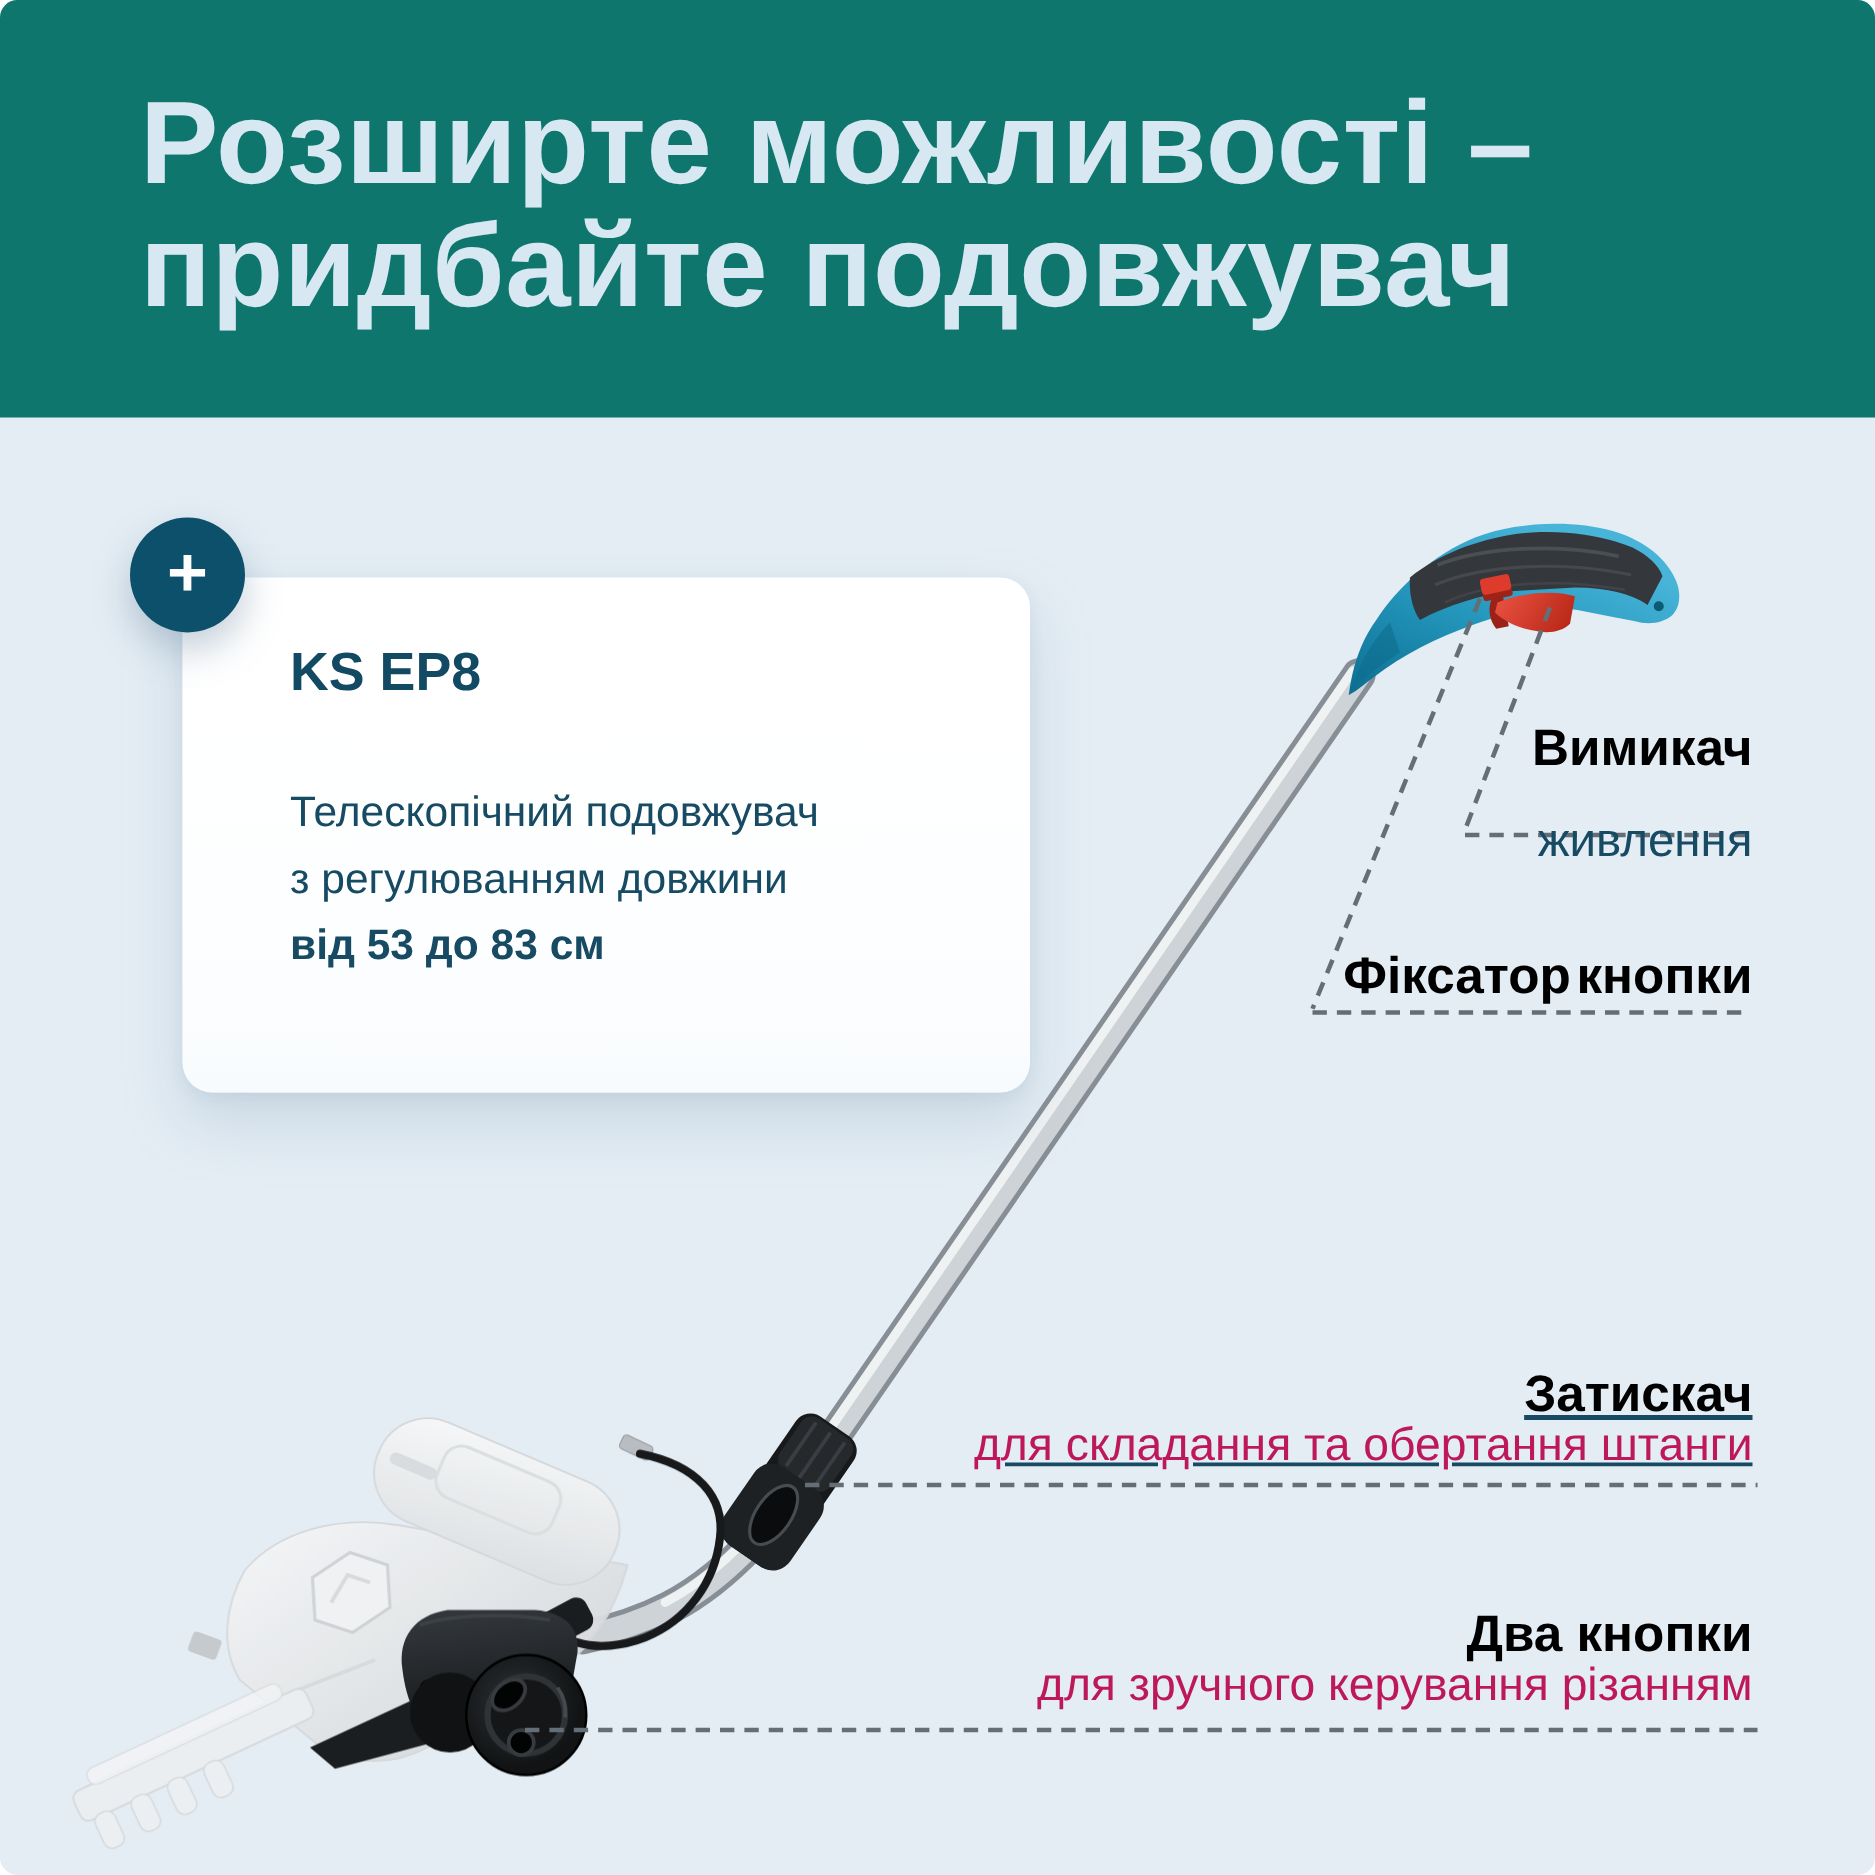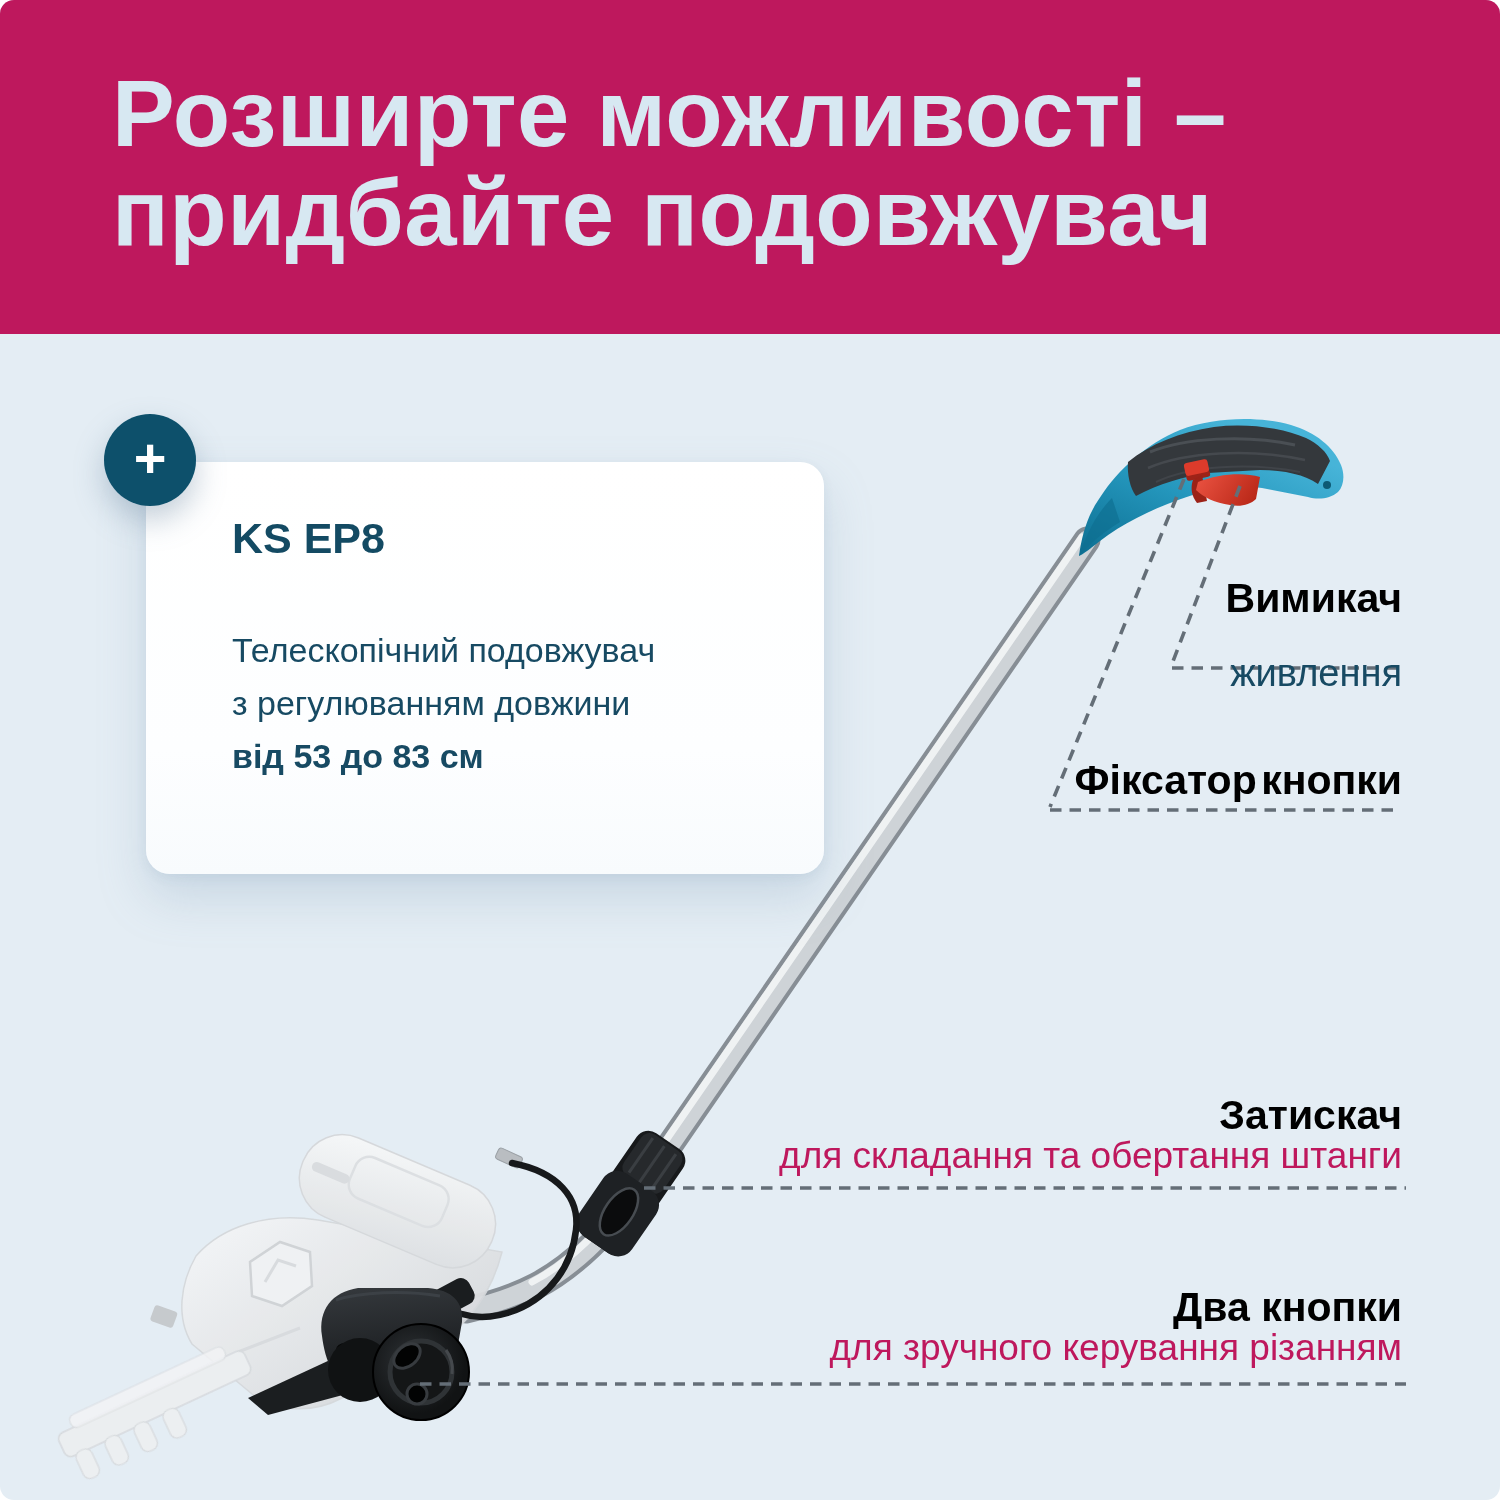--- a/index.html
+++ b/index.html
@@ -3,21 +3,21 @@
 <meta charset="utf-8">
 <style>
   html,body{margin:0;padding:0;background:#ffffff;}
   .canvas{
     position:relative;width:1500px;height:1500px;overflow:hidden;
     background:#e4edf4;border-radius:14px;
     font-family:"Liberation Sans","DejaVu Sans",sans-serif;
     color:#174a63;
   }
   
-  .header{position:absolute;left:0;top:0;width:1500px;height:334px;background:#be185d;}
+  .header{position:absolute;left:0;top:0;width:1500px;height:334px;background:#0f766e;}
   .header-text{position:absolute;left:112px;top:64px;font-weight:bold;color:#D7E8F2;
     font-size:94px;line-height:99px;letter-spacing:.5px;white-space:nowrap;}
   
   .badge{position:absolute;left:104px;top:414px;width:92px;height:92px;border-radius:50%;
     background:#0D506B;display:flex;align-items:center;justify-content:center;
     box-shadow:0 14px 30px rgba(100,130,155,.38);z-index:3;}
   .badge span{color:#fff;font-size:56px;font-weight:bold;line-height:1;margin-top:-4px;}
   .card{position:absolute;left:146px;top:462px;width:678px;height:412px;border-radius:24px;
     background:linear-gradient(180deg,#ffffff 0%,#fdfeff 70%,#f8fbfd 100%);
     box-shadow:0 24px 48px rgba(125,155,180,.26),0 4px 12px rgba(125,155,180,.14);z-index:2;}
@@ -25,21 +25,21 @@
   .card-desc{position:absolute;left:86px;top:134px;font-size:34px;line-height:53px;color:#174a63;white-space:nowrap;margin-top:28px;}
   .card-desc b{font-weight:bold;}
   
   .callout{position:absolute;right:98px;text-align:right;white-space:nowrap;z-index:4;}
   .co-title{font-size:41px;font-weight:bold;line-height:44px;color:#000000;}
   .co-sub{font-size:38px;line-height:42px;color:#174a63;margin-top:32px;}
   .co-sub-sm{font-size:37px;line-height:38px;color:#be185d;}
   .co-inline-reg{font-weight:bold;}
   #callout-power{top:576px;}
   #callout-lock{top:758px;}
-  #callout-clamp{top:1093px;}
+  #callout-clamp{top:1093px;text-decoration:underline;}
   #callout-wheels{top:1285px;}
   
   .art{position:absolute;left:0;top:0;width:1500px;height:1500px;z-index:1;}
 </style>
 </head>
 <body>
 
 <div class="canvas">
 
   <div class="header">

